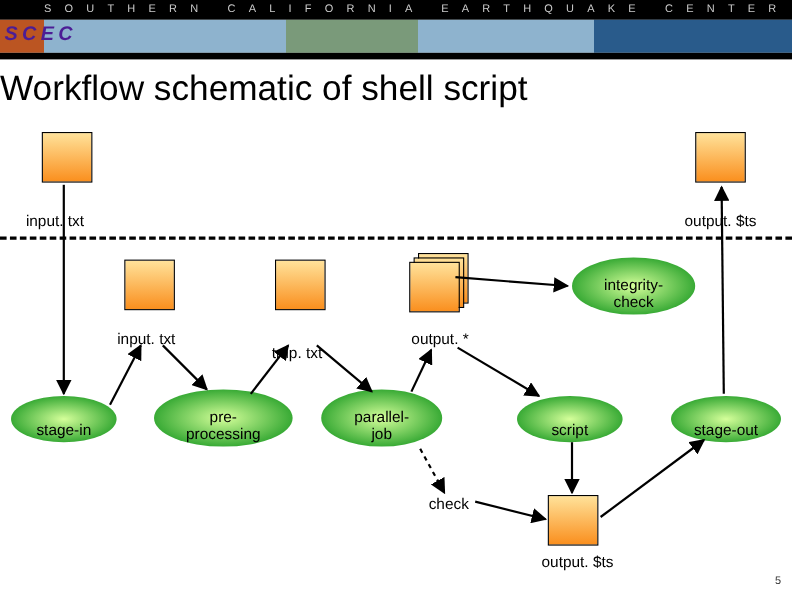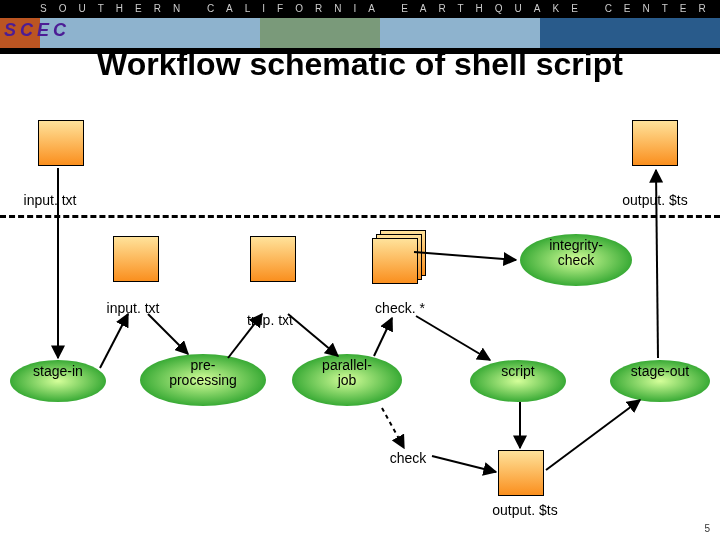--- a/index.html
+++ b/index.html
@@ -8,35 +8,35 @@
   
   .banner { width: 720px; height: 54px; position: relative; }
   .banner-strip { position: absolute; top: 0; left: 0; width: 720px; height: 18px; background: #000; overflow: hidden; padding-left: 32px; }
   .banner-strip-text { color: #ccc; font-size: 10px; letter-spacing: 12px; line-height: 18px; padding-left: 8px; white-space: nowrap; }
   .banner-photo { position: absolute; top: 18px; left: 0; width: 720px; height: 30px;
     background: linear-gradient(90deg, #b52 0 40px, #8eb3ce 40px 260px, #7a9a7a 260px 380px, #8eb3ce 380px 540px, #295b8b 540px 720px); }
   .banner-bar { position: absolute; top: 48px; left: 0; width: 720px; height: 6px; background: #000; }
   .banner-logo { position: absolute; top: 20px; left: 4px; font-weight: bold; font-size: 18px; color: #4c1d95; font-style: italic; letter-spacing: 4px; }
 
   
-  .title { position: absolute; top: 46px; width: 720px; text-align: center; font-size: 32px; font-weight: 700; }
+  .title { position: absolute; top: 62px; width: 720px; text-align: left; font-size: 32px; font-weight: 400; }
 
   
   .filebox { position: absolute; width: 46px; height: 46px; background: linear-gradient(180deg, #ffe29a 0%, #fa8f1e 100%); border: 1px solid #000; }
   .filebox-stack { position: absolute; width: 54px; height: 54px; }
   .filebox-stack .filebox { position: absolute; }
   .filebox-stack .s1 { top: 0; left: 8px; }
   .filebox-stack .s2 { top: 4px; left: 4px; }
   .filebox-stack .s3 { top: 8px; left: 0; }
 
   
   .lbl { position: absolute; font-size: 14px; text-align: center; }
 
   
-  .stage { position: absolute; text-align: center; font-size: 14px; line-height: 15px; display: flex; align-items: flex-start; justify-content: center;
+  .stage { position: absolute; text-align: center; font-size: 14px; line-height: 15px; display: flex; align-items: flex-end; justify-content: center;
     background: radial-gradient(ellipse at center, #d5ff9a 0%, #2fa52f 75%, #177317 100%);
     border-radius: 50%; color: #000; padding: 4px 6px; }
 
   
   .divider { position: absolute; top: 215px; left: 0; width: 720px; height: 0; border-top: 3px dashed #000; }
 
   .pagenum { position: absolute; bottom: 6px; right: 10px; font-size: 10px; color: #333; }
 
   svg.arrows { position: absolute; top: 0; left: 0; width: 720px; height: 540px; pointer-events: none; }
 </style>
@@ -71,21 +71,21 @@
 <div class="lbl" style="top:300px; left:88px; width:90px">input. txt</div>
 
 <div class="filebox" style="top:236px; left:250px"></div>
 <div class="lbl" style="top:312px; left:225px; width:90px">tmp. txt</div>
 
 <div class="filebox-stack" style="top:230px; left:372px">
   <div class="filebox s1"></div>
   <div class="filebox s2"></div>
   <div class="filebox s3"></div>
 </div>
-<div class="lbl" style="top:300px; left:350px; width:100px">check. *</div>
+<div class="lbl" style="top:300px; left:350px; width:100px">output. *</div>
 
 <div class="filebox" style="top:450px; left:498px"></div>
 <div class="lbl" style="top:502px; left:470px; width:110px">output. $ts</div>
 
 <div class="lbl" style="top:450px; left:378px; width:60px">check</div>
 
 <div class="stage" style="top:360px; left:10px; width:96px; height:42px">
     <span>stage-in</span>
   </div>
 <div class="stage" style="top:354px; left:140px; width:126px; height:52px">

